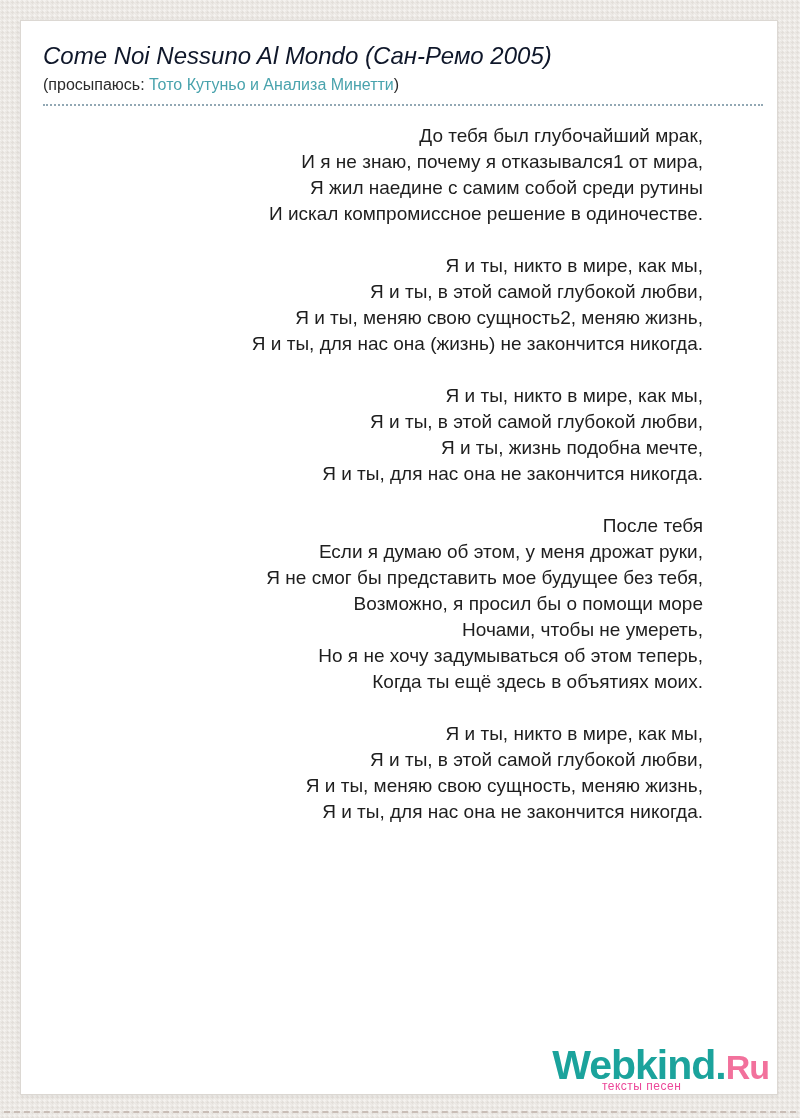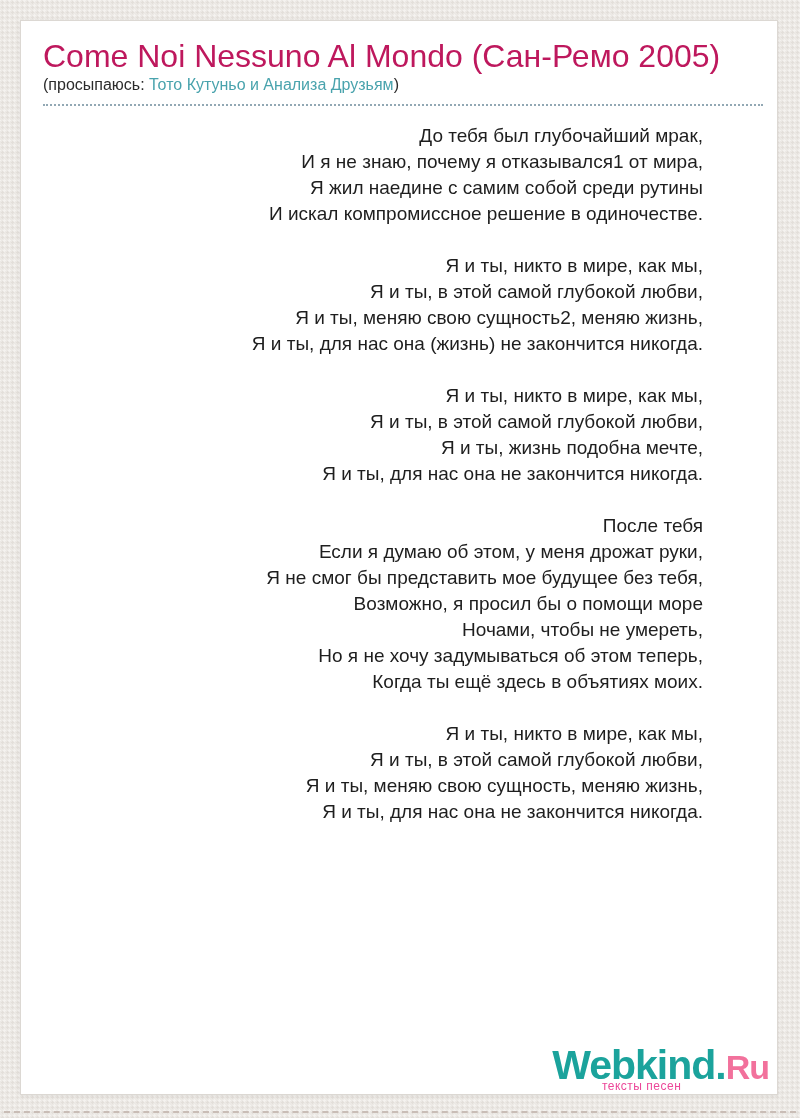--- a/index.html
+++ b/index.html
@@ -20,24 +20,25 @@
     left: 20px;
     top: 20px;
     width: 758px;
     height: 1075px;
     background: #ffffff;
     border: 1px solid #dcd8d3;
     box-shadow: 0 1px 3px rgba(90,80,70,0.12);
     padding: 20px 14px 0 22px;
   }
   .song-title {
-    font-size: 32px;
+    font-size: 24px;
     line-height: 30px;
     font-weight: 400;
-    color: #be185d;
+    color: #0f172a;
+    font-style: italic;
   }
   .artist-line {
     margin-top: 4px;
     font-size: 16px;
     line-height: 20px;
     color: #2b2b2b;
     padding-bottom: 9px;
     border-bottom: 2px dotted #92a8b4;
   }
   .artist-link {
@@ -86,21 +87,21 @@
     bottom: 5px;
     border-top: 2px dashed #c9bdb6;
   }
 </style>
 </head>
 <body>
 
 <div class="card">
   <h1 class="song-title">Come Noi Nessuno Al Mondo (Сан-Ремо 2005)</h1>
 
-  <div class="artist-line"><span>(просыпаюсь: </span><a class="artist-link">Тото Кутуньо и Анализа Друзьям</a><span>)</span></div>
+  <div class="artist-line"><span>(просыпаюсь: </span><a class="artist-link">Тото Кутуньо и Анализа Минетти</a><span>)</span></div>
 
   <div class="lyrics">
       <p>До тебя был глубочайший мрак,<br>И я не знаю, почему я отказывался1 от мира,<br>Я жил наедине с самим собой среди рутины<br>И искал компромиссное решение в одиночестве.</p>
       <p>Я и ты, никто в мире, как мы,<br>Я и ты, в этой самой глубокой любви,<br>Я и ты, меняю свою сущность2, меняю жизнь,<br>Я и ты, для нас она (жизнь) не закончится никогда.</p>
       <p>Я и ты, никто в мире, как мы,<br>Я и ты, в этой самой глубокой любви,<br>Я и ты, жизнь подобна мечте,<br>Я и ты, для нас она не закончится никогда.</p>
       <p>После тебя<br>Если я думаю об этом, у меня дрожат руки,<br>Я не смог бы представить мое будущее без тебя,<br>Возможно, я просил бы о помощи море<br>Ночами, чтобы не умереть,<br>Но я не хочу задумываться об этом теперь,<br>Когда ты ещё здесь в объятиях моих.</p>
       <p>Я и ты, никто в мире, как мы,<br>Я и ты, в этой самой глубокой любви,<br>Я и ты, меняю свою сущность, меняю жизнь,<br>Я и ты, для нас она не закончится никогда.</p>
     </div>
 
   <div class="logo">

